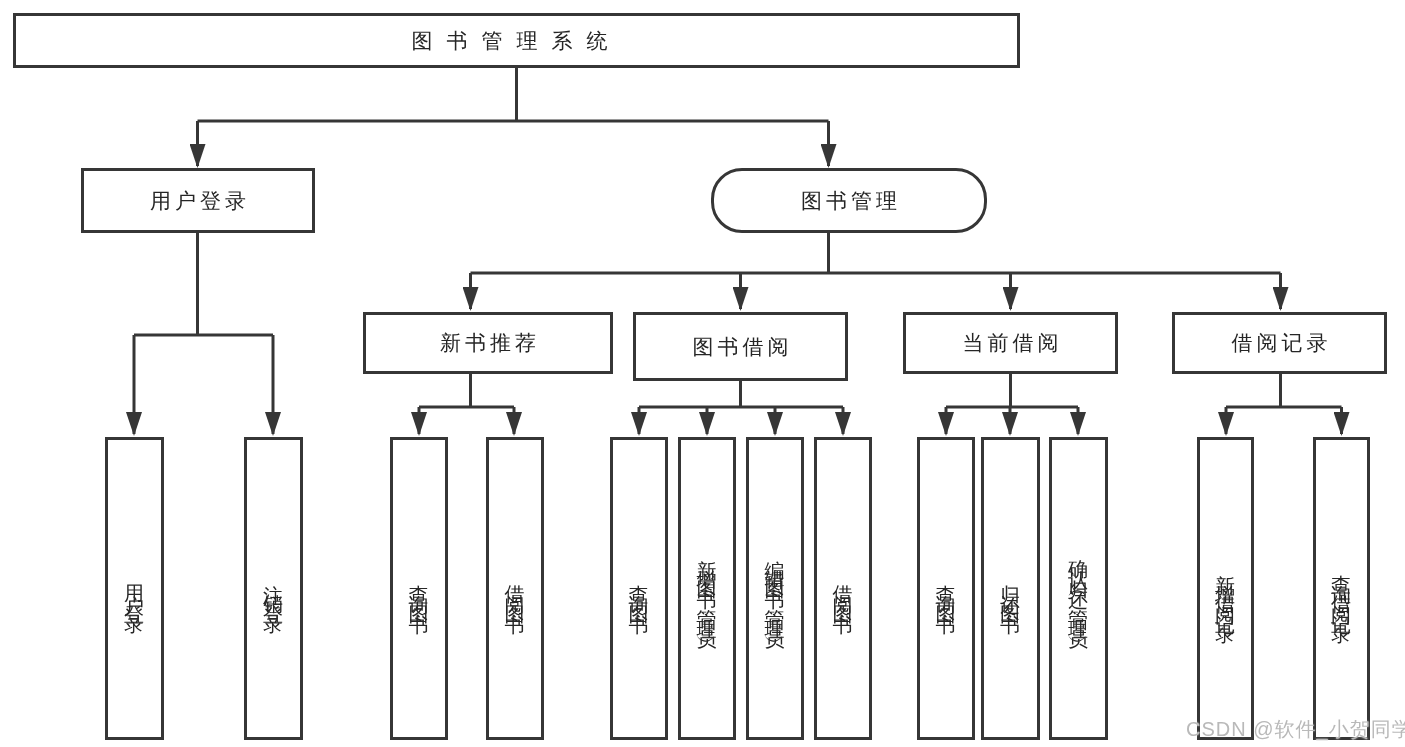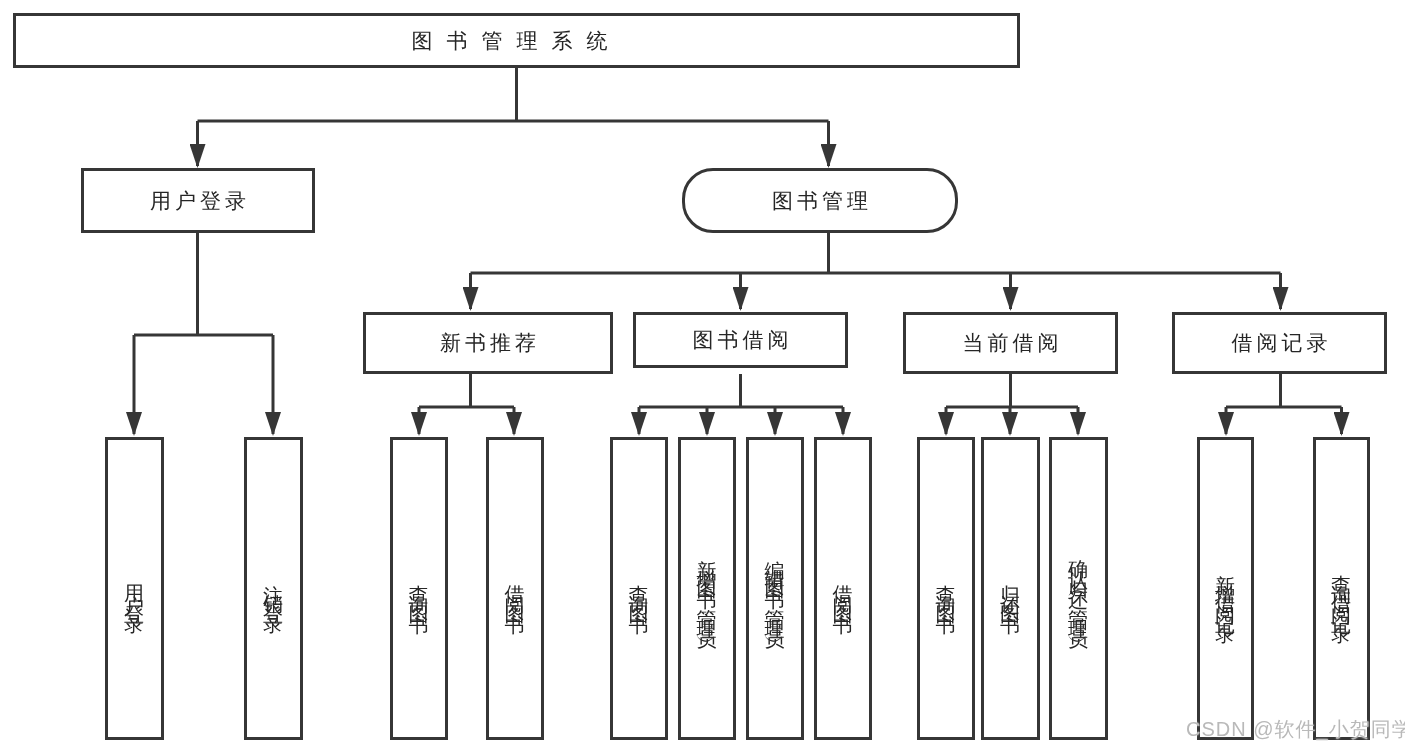--- a/index.html
+++ b/index.html
@@ -90,28 +90,28 @@
     <path class="line" marker-end="url(#arrowhead)" d="M1341.5,407 V434"></path>
   </svg>
 
   <div class="box lvl1" style="left:13px; top:13px; width:1007px; height:55px;">
     <span>图书管理系统</span>
   </div>
 
   <div class="box lvl2" style="left:81px; top:168px; width:234px; height:65px;">
     <span>用户登录</span>
   </div>
-  <div class="box lvl2" style="left:682px; top:168px; width:276px; height:65px;border-radius:31px;">
+  <div class="box lvl2" style="left:711px; top:168px; width:276px; height:65px;border-radius:31px;">
     <span>图书管理</span>
   </div>
 
   <div class="box lvl3" style="left:363px; top:312px; width:250px; height:62px;">
     <span>新书推荐</span>
   </div>
-  <div class="box lvl3" style="left:633px; top:312px; width:215px; height:56px;">
+  <div class="box lvl3" style="left:633px; top:312px; width:215px; height:69px;">
     <span>图书借阅</span>
   </div>
   <div class="box lvl3" style="left:903px; top:312px; width:215px; height:62px;">
     <span>当前借阅</span>
   </div>
   <div class="box lvl3" style="left:1172px; top:312px; width:215px; height:62px;">
     <span>借阅记录</span>
   </div>
 
   <div class="box vbox" style="left:105px; top:437px; width:59px; height:303px;">

